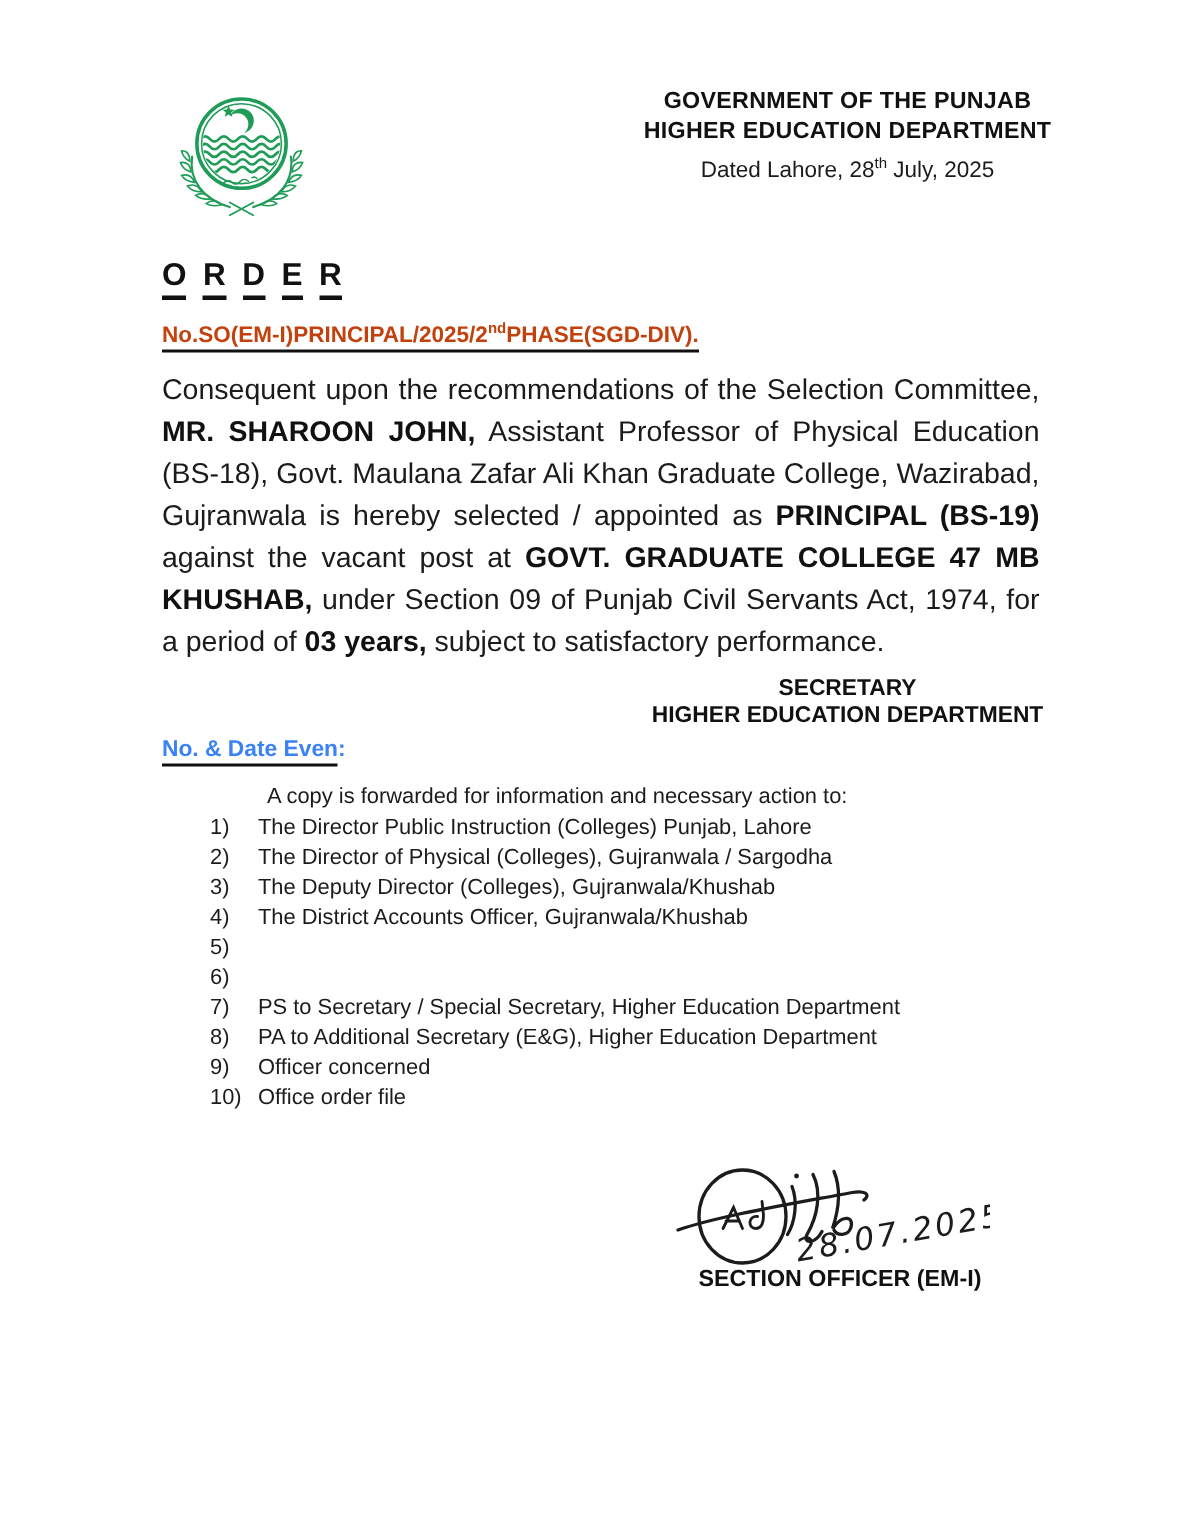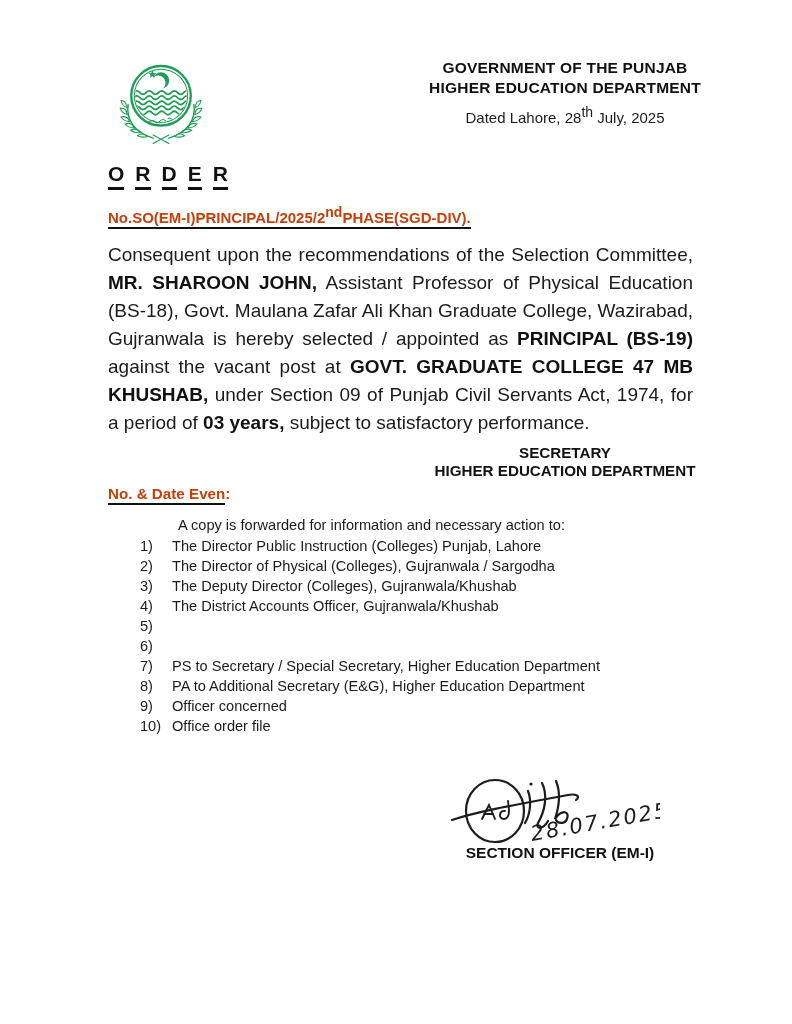--- a/index.html
+++ b/index.html
@@ -11,40 +11,40 @@
     margin:0 auto; overflow:hidden;
   }
 
   
   .logo-wrap { position:absolute; left:114px; top:52px; width:94px; height:104px; }
   .logo-wrap svg { width:100%; height:100%; }
 
   .dept-block { position:absolute; left:415px; top:58px; width:300px; text-align:center; }
   .dept-line { font-weight:bold; font-size:15.5px; line-height:20px; letter-spacing:0.2px; color:#111; }
   .dated-line { font-size:15px; margin-top:6px; color:#1b1b1b; }
-  sup { font-size:14px; }
+  sup { font-size:10px; }
 
   
-  .content { position:absolute; left:108px; top:0; width:585px; }
+  .content { position:absolute; left:108px; top:10px; width:585px; }
 
   .order-title { margin-top:162px; font-size:21px; font-weight:bold; color:#111; }
   .order-title .ol-letter { display:inline-block; border-bottom:3px solid #111; padding-bottom:1px; margin-right:11px; }
 
   .order-number { margin-top:14px; font-size:15px; font-weight:bold; color:#c2410c; }
   .order-number .ul-wrap { display:inline-block; border-bottom:2px solid #111; padding-bottom:1px; }
 
   .body-para { margin-top:12px; font-size:19px; line-height:28px; text-align:justify; color:#1b1b1b; }
   .body-para .b { font-weight:bold; color:#111; }
   .para2 { margin-top:0; }
   .para-num { display:inline-block; width:45px; }
 
   .secretary-block { width:300px; margin-left:307px; margin-top:7px; text-align:center; }
   .secretary-block div { font-weight:bold; font-size:15.2px; line-height:18px; color:#111; }
 
-  .dist-heading { margin-top:5px; font-size:15.2px; font-weight:bold; color:#c2410c; }
+  .dist-heading { margin-top:5px; font-size:15.2px; font-weight:bold; color:#3b82f6; }
   .dist-heading .ul { border-bottom:2px solid #111; padding-bottom:1px; }
 
   .dist-intro { margin-top:15px; padding-left:70px; font-size:14.6px; color:#1b1b1b; }
 
   .dist-list { margin-top:3px; }
   .dist-row { display:flex; padding-left:32px; font-size:14.6px; line-height:20px; color:#1b1b1b; }
   .dist-num { width:32px; flex:0 0 32px; }
   .dist-text { flex:1; }
 
   

